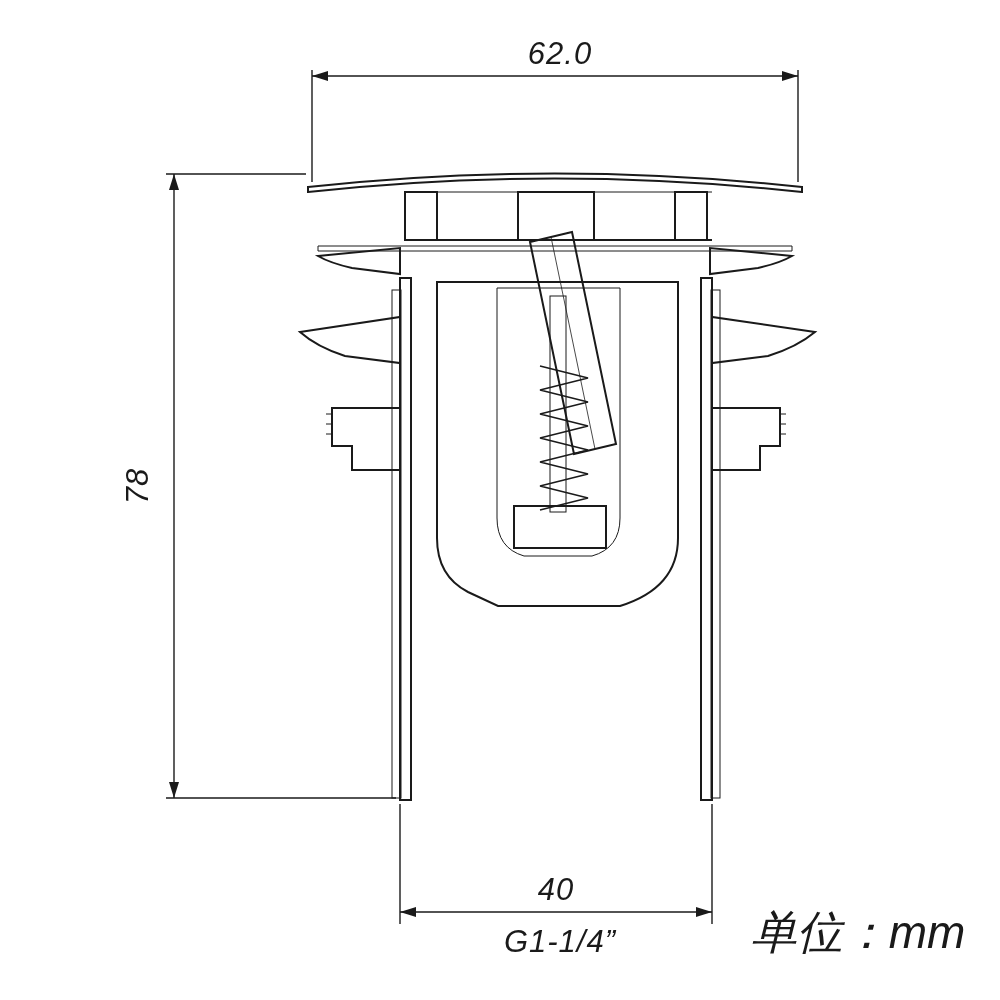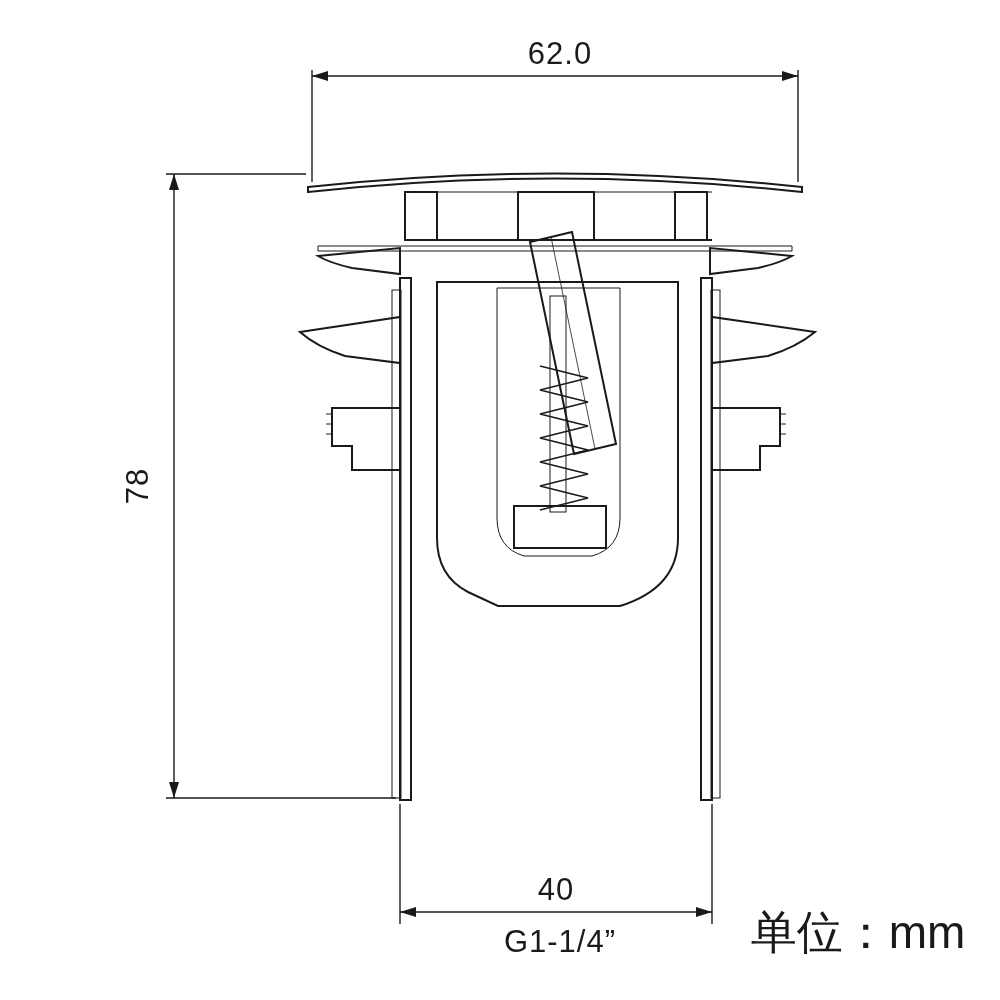--- a/index.html
+++ b/index.html
@@ -3,20 +3,21 @@
 <meta charset="utf-8">
 <style>
   html, body { margin: 0; padding: 0; background: #ffffff; }
   .canvas {
     position: relative;
     width: 1000px;
     height: 1000px;
     background: #ffffff;
     font-family: "Liberation Sans", sans-serif;
     overflow: hidden;
+    font-style: italic;
   }
   svg { position: absolute; inset: 0; }
   text {
     fill: #1a1a1a;
     font-family: "Liberation Sans", "DejaVu Sans", sans-serif;
   }
   .dim-text { font-size: 31px; letter-spacing: 1px; }
   .unit-text { font-size: 46px; }
   .outline { fill: none; stroke: #1a1a1a; stroke-width: 2; }
   .thin    { fill: none; stroke: #1a1a1a; stroke-width: 1; }

